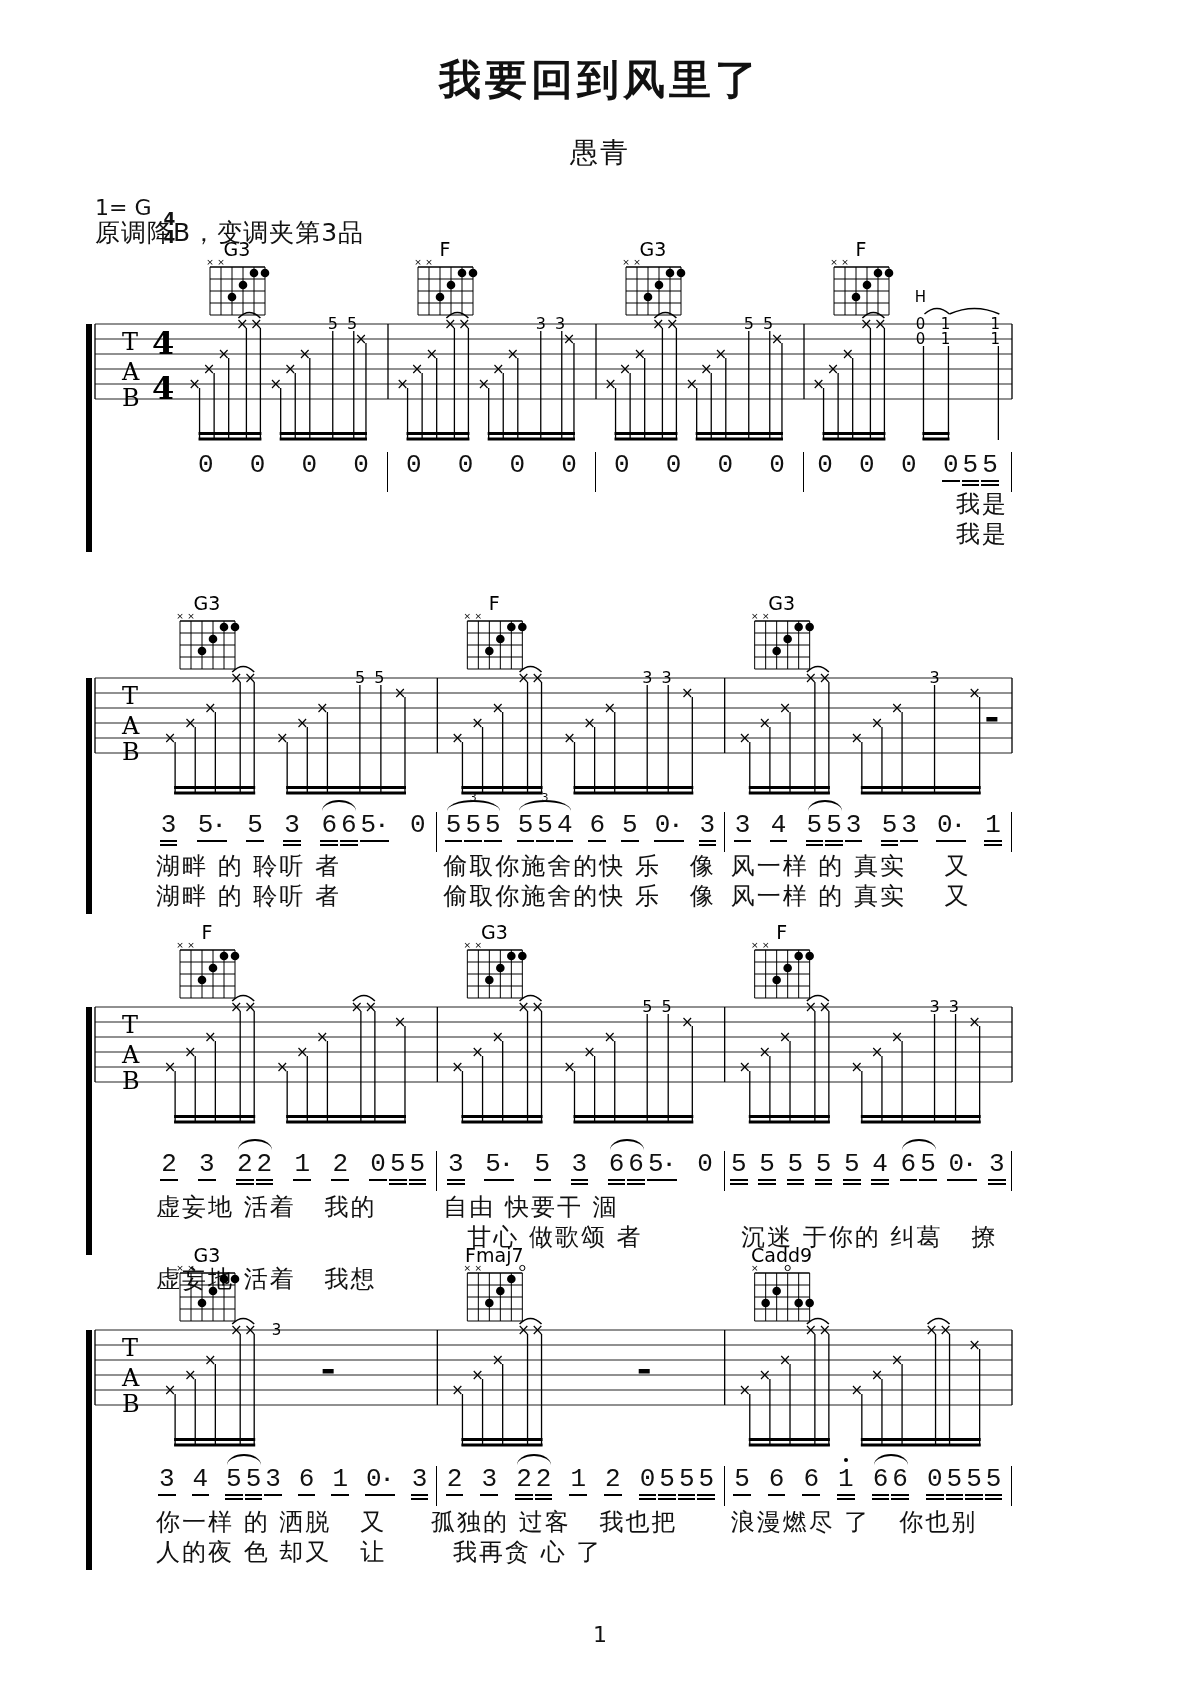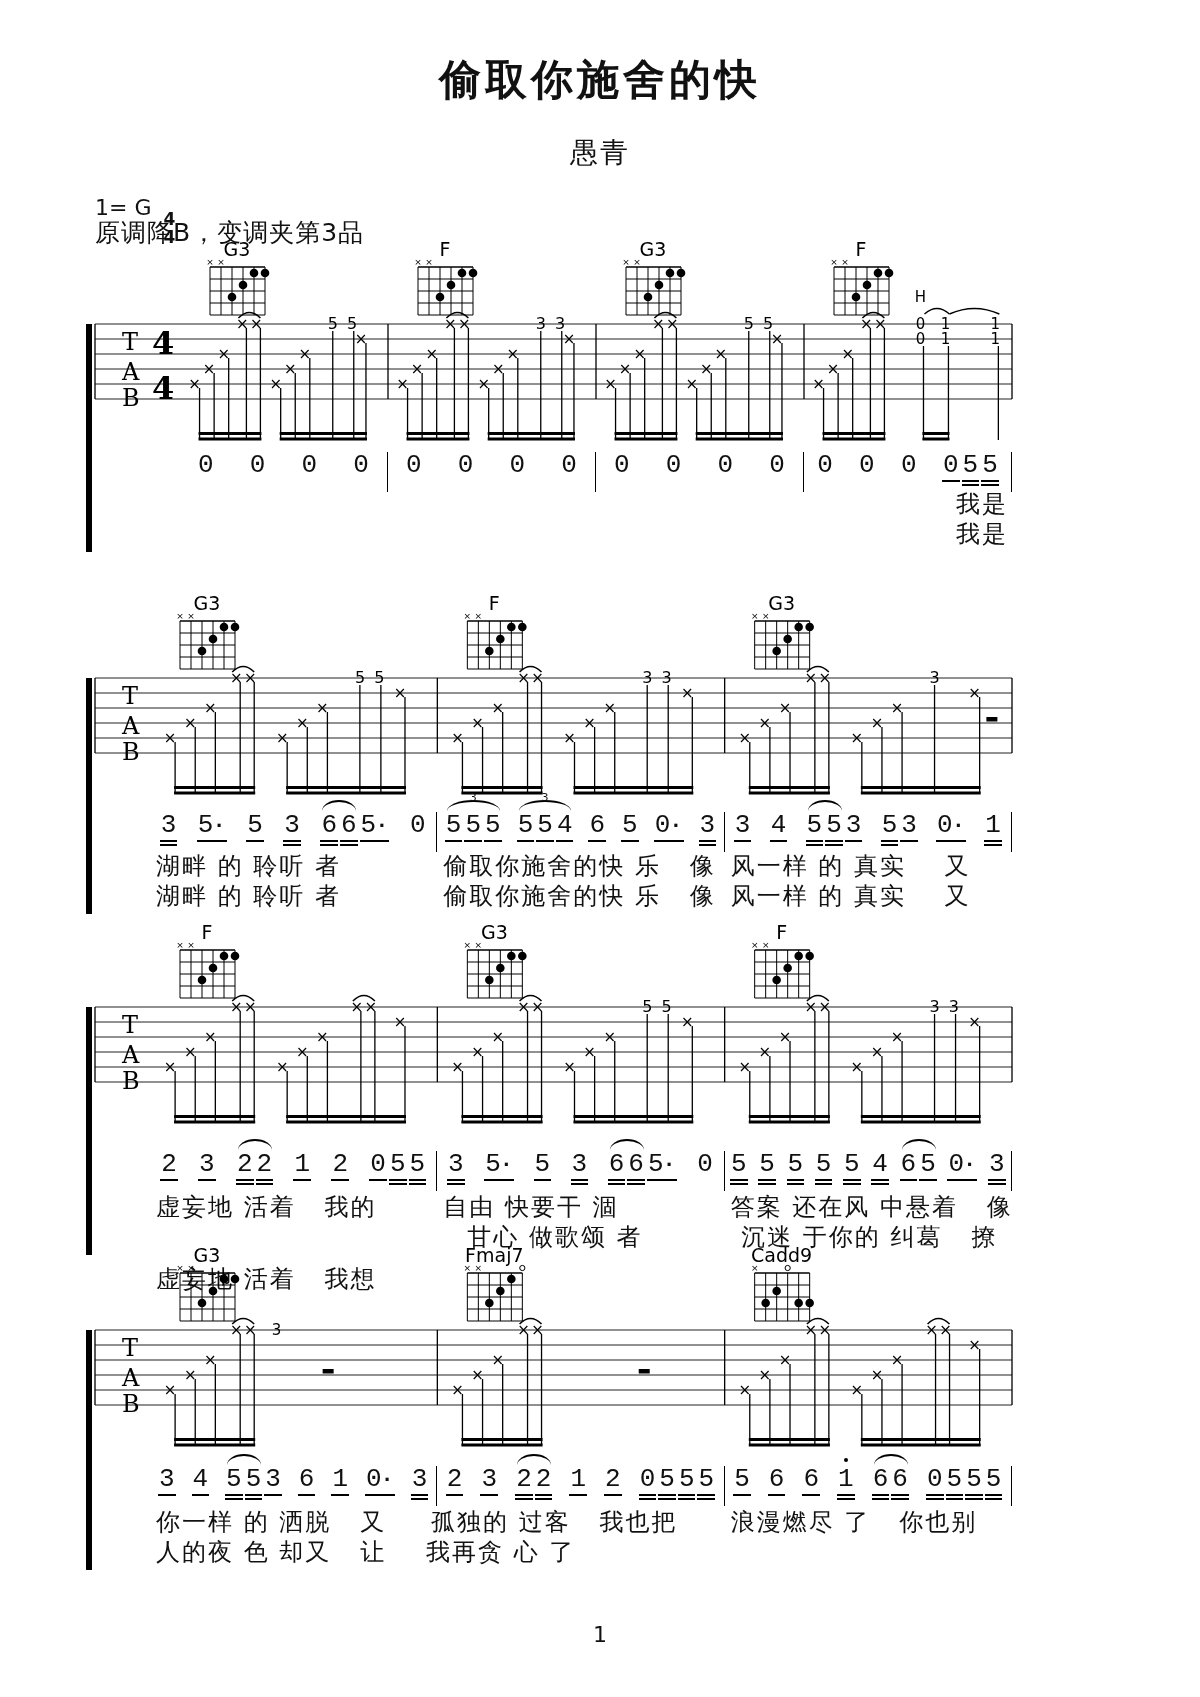--- a/index.html
+++ b/index.html
@@ -34,21 +34,21 @@
       border-top:2px solid #000;border-radius:50% 50% 0 0/100% 100% 0 0;}
   .g-trip::after{content:"3";position:absolute;top:-21px;left:50%;transform:translateX(-50%);
       font-size:11px;font-family:"DejaVu Sans",sans-serif;}
   .lyr{position:absolute;white-space:pre;font-size:24px;letter-spacing:2px;}
   svg text{fill:#000;}
 </style>
 </head>
 <body>
 
 <div class="page">
-  <div class="title">偷取你施舍的快</div>
+  <div class="title">我要回到风里了</div>
   <div class="artist">愚青</div>
   <div class="keyline">
     <span>1= G</span><span class="frac">
         <span>4</span>
         <span>4</span>
       </span>
   </div>
   <div class="tuning">原调降B，变调夹第3品</div>
   <div id="systems">
       <div class="system" style="top: 240px;">
@@ -775,21 +775,20 @@
           </div>
           <div class="grp">
             <div class="tk u1">0<span class="dt">·</span></div>
           </div>
           <div class="grp">
             <div class="tk u2">3</div>
           </div>
         </div>
         <div class="lyr" style="left: 156px; width: 277.333px; top: 268px;">虚妄地 活着   我的</div>
         <div class="lyr" style="left: 443.333px; width: 277.333px; top: 268px;">自由 快要干 涸</div>
-        <div class="lyr" style="left: 730.667px; width: 277.333px; top: 268px;">答案 还在风 中悬着   像</div>
         <div class="lyr" style="left: 156px; width: 277.333px; top: 298px; margin-top: 42px;">虚妄地 活着   我想</div>
         <div class="lyr" style="left: 443.333px; width: 277.333px; top: 298px; margin-left: 24px;">甘心 做歌颂 者</div>
         <div class="lyr" style="left: 730.667px; width: 277.333px; top: 298px; text-align: center;">沉迷 于你的 纠葛   撩</div>
       </div>
       <div class="system" style="top: 1246px;">
         <div class="bracket" style="left: 86px; top: 84px; width: 6px; height: 240px;"></div>
         <svg width="1200" height="214" style="position:absolute;left:0;top:0;">
           <line x1="95" y1="84" x2="1012" y2="84" stroke="#222" stroke-width="1.1"></line>
           <line x1="95" y1="99" x2="1012" y2="99" stroke="#222" stroke-width="1.1"></line>
           <line x1="95" y1="114" x2="1012" y2="114" stroke="#222" stroke-width="1.1"></line>
@@ -991,17 +990,17 @@
             <div class="tk u2">0</div>
             <div class="tk u2">5</div>
             <div class="tk u2">5</div>
             <div class="tk u2">5</div>
           </div>
         </div>
         <div class="lyr" style="left: 156px; width: 277.333px; top: 260px;">你一样 的 洒脱   又</div>
         <div class="lyr" style="left: 431px; width: 277.333px; top: 260px;">孤独的 过客   我也把</div>
         <div class="lyr" style="left: 730.667px; width: 277.333px; top: 260px;">浪漫燃尽 了   你也别</div>
         <div class="lyr" style="left: 156px; width: 277.333px; top: 290px;">人的夜 色 却又   让</div>
-        <div class="lyr" style="left: 426px; width: 277.333px; top: 290px;">我再贪 心 了</div>
+        <div class="lyr" style="left: 453px; width: 277.333px; top: 290px;">我再贪 心 了</div>
       </div>
     </div>
   <div class="pagenum">1</div>
 </div>
 
 </body></html>

